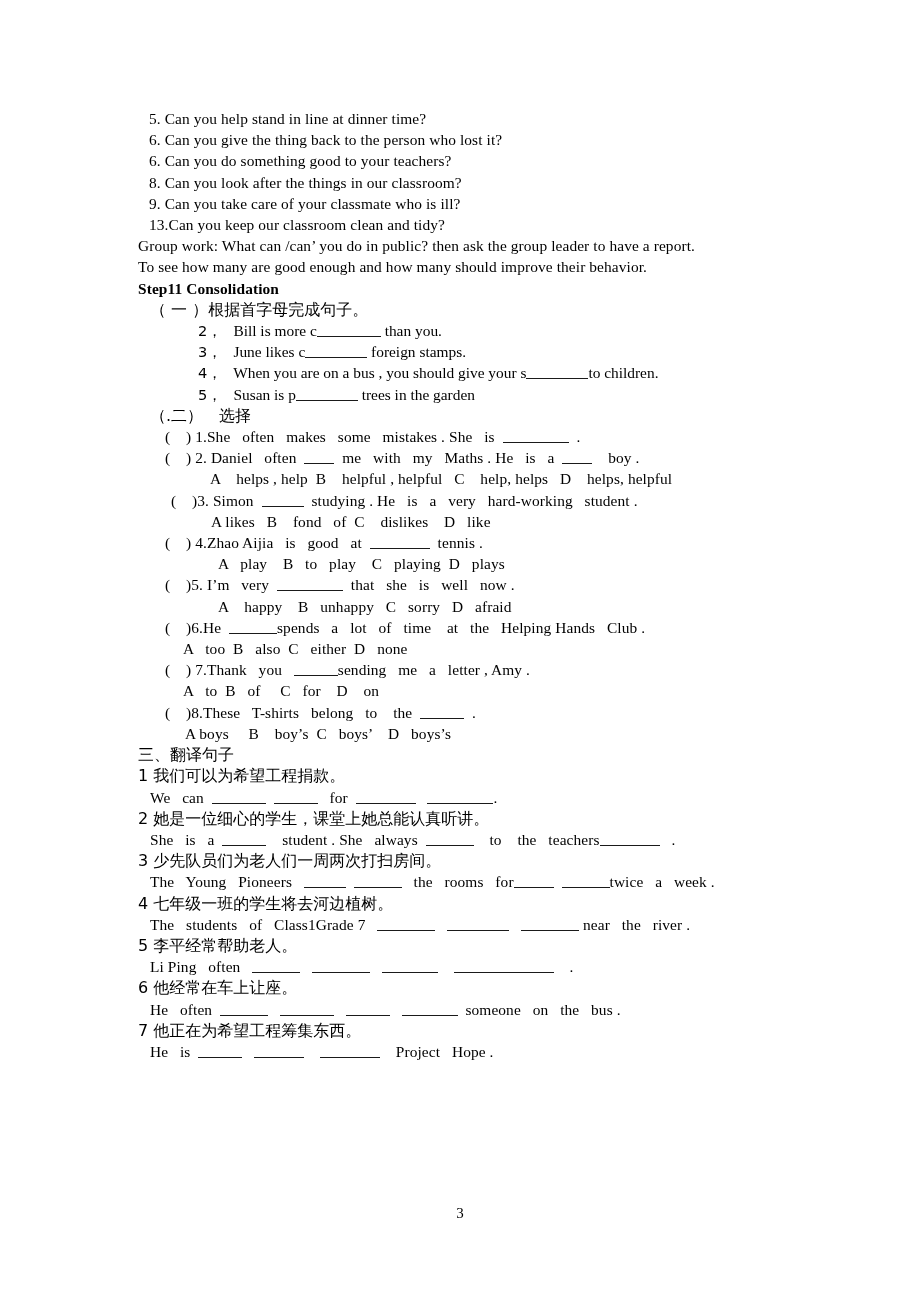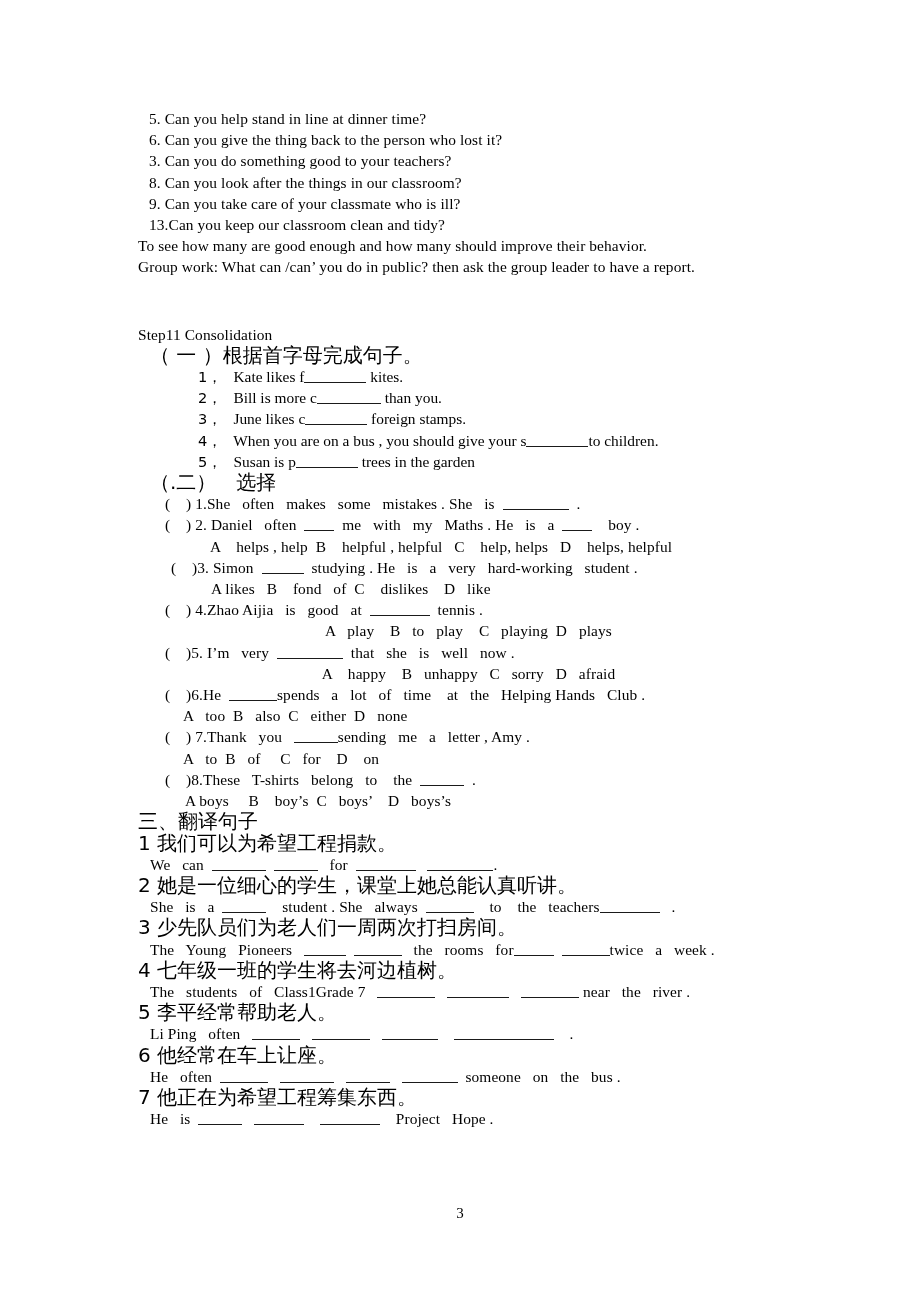--- a/index.html
+++ b/index.html
@@ -25,46 +25,46 @@
     padding: 108px 65px 0 138px;
   }
   .line {
     font-size: 15.4px;
     line-height: 21.2px;
     white-space: pre-wrap;
     letter-spacing: 0.1px;
   }
   .cjk {
     font-family: "DejaVu Sans", "Liberation Sans", sans-serif;
-    font-size: 20px;
+    font-size: 16px;
     line-height: 21.2px;
     white-space: pre-wrap;
   }
   .cjk-mix {
     font-family: "Liberation Serif", "DejaVu Serif", serif;
     font-size: 15.4px;
     line-height: 21.2px;
     white-space: pre-wrap;
   }
   .cjk-mix .han {
     font-family: "DejaVu Sans", "Liberation Sans", sans-serif;
     font-size: 14.6px;
   }
-  .bold { font-weight: normal; margin-top: 46px; }
+  .bold { font-weight: bold; }
 
   .i-num   { padding-left: 11px; }   
   .i-flush { padding-left: 0px; }    
   .i-sec   { padding-left: 12px; }   
   .i-sub   { padding-left: 60px; }   
   .i-q     { padding-left: 27px; }   
   .i-q3    { padding-left: 33px; }   
   .i-opt   { padding-left: 67px; }   
   .i-opt2  { padding-left: 72px; }
   .i-opt3  { padding-left: 73px; }
-  .i-opt4  { padding-left: 80px; text-align: center; }
+  .i-opt4  { padding-left: 80px; }
   .i-optL  { padding-left: 45px; }   
   .i-optL2 { padding-left: 47px; }
   .i-tr    { padding-left: 0px; }    
   .i-tra   { padding-left: 12px; }   
 
   .blank {
     display: inline-block;
     border-bottom: 1px solid #1a1a1a;
     vertical-align: baseline;
     height: 0.95em;
@@ -80,33 +80,32 @@
     font-family: "Liberation Serif", "DejaVu Serif", serif;
   }
 </style>
 </head>
 <body>
 
 <div class="page">
 
   <div class="line i-num">5. Can you help stand in line at dinner time?</div>
   <div class="line i-num">6. Can you give the thing back to the person who lost it?</div>
-  <div class="line i-num">3. Can you do something good to your teachers?</div>
+  <div class="line i-num">6. Can you do something good to your teachers?</div>
   <div class="line i-num">8. Can you look after the things in our classroom?</div>
   <div class="line i-num">9. Can you take care of your classmate who is ill?</div>
   <div class="line i-num">13.Can you keep our classroom clean and tidy?</div>
 
+  <div class="line i-flush">Group work: What can /can’ you do in public? then ask the group leader to have a report.</div>
   <div class="line i-flush">To see how many are good enough and how many should improve their behavior.</div>
-  <div class="line i-flush">Group work: What can /can’ you do in public? then ask the group leader to have a report.</div>
 
   <div class="line i-flush bold">Step11 Consolidation</div>
 
   <div class="cjk i-sec">（ 一 ）根据首字母完成句子。</div>
   <div id="sec1">
-      <div class="cjk-mix i-sub"><span class="han">1，</span>   Kate likes f<span class="blank" style="width: 62px;"></span> kites.</div>
       <div class="cjk-mix i-sub"><span class="han">2，</span>   Bill is more c<span class="blank" style="width: 64px;"></span> than you.</div>
       <div class="cjk-mix i-sub"><span class="han">3，</span>   June likes c<span class="blank" style="width: 62px;"></span> foreign stamps.</div>
       <div class="cjk-mix i-sub"><span class="han">4，</span>   When you are on a bus , you should give your s<span class="blank" style="width: 62px;"></span>to children.</div>
       <div class="cjk-mix i-sub"><span class="han">5，</span>   Susan is p<span class="blank" style="width: 62px;"></span> trees in the garden</div>
     </div>
 
   <div class="cjk i-sec">（.二）　选择</div>
   <div id="sec2">
       <div class="line i-q">(    ) 1.She   often   makes   some   mistakes . She   is  <span class="blank" style="width: 66px;"></span>  .</div>
       <div class="line i-q">(    ) 2. Daniel   often  <span class="blank" style="width: 30px;"></span>  me   with   my   Maths . He   is   a  <span class="blank" style="width: 30px;"></span>    boy .</div>

